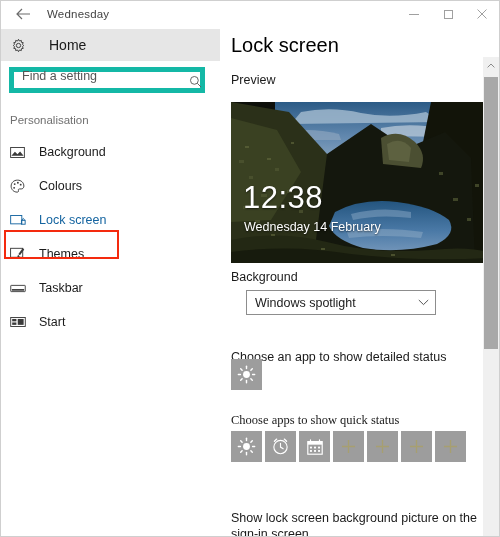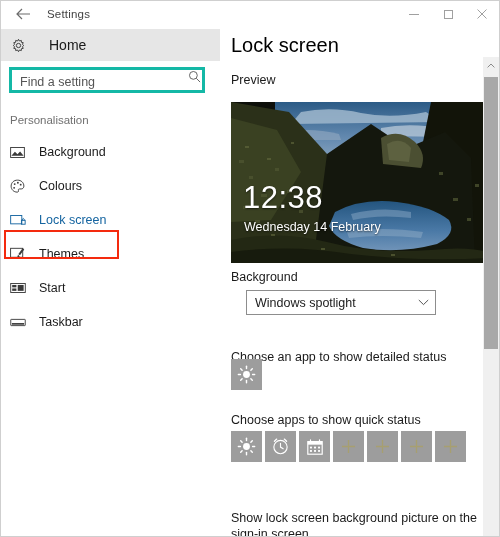--- a/index.html
+++ b/index.html
@@ -108,24 +108,24 @@
     margin-left: 14px;
   }
 
   .searchbox {
     position: absolute;
     left: 8px;
     top: 40px;
     width: 196px;
     height: 26px;
     box-sizing: border-box;
-    border: 3px solid #14b8a6;
+    border: 5px solid #14b8a6;
     background: #ffffff;
     display: flex;
-    align-items: flex-start;
+    align-items: flex-end;
   }
   .searchbox input {
     border: none;
     outline: none;
     background: transparent;
     flex: 1;
     height: 24px;
     padding: 0 6px 0 8px;
     font-family: "Liberation Sans", sans-serif;
     font-size: 12.5px;
@@ -208,21 +208,21 @@
     margin: 0;
   }
   .section-label {
     position: absolute;
     font-size: 12.5px;
     color: #1a1a1a;
   }
   .lbl-preview { left: 11px; top: 46px; }
   .lbl-background { left: 11px; top: 243px; }
   .lbl-detailed { left: 11px; top: 323px; }
-  .lbl-quick { left: 11px; top: 386px; }
+  .lbl-quick { left: 11px; top: 386px; font-family: Liberation Serif, serif; }
   .lbl-signin {
     left: 11px;
     top: 483px;
     width: 250px;
     line-height: 16px;
   }
 
   
   .preview {
     position: absolute;
@@ -339,21 +339,21 @@
 <body>
 
 <div id="app">
 
   <div class="titlebar">
     <div class="tb-back">
       <svg width="15" height="12" viewBox="0 0 15 12">
         <path d="M6 1 L1 6 L6 11 M1 6 L14 6" fill="none" stroke="#6b6b6b" stroke-width="1.2"></path>
       </svg>
     </div>
-    <div class="tb-title">Settings</div>
+    <div class="tb-title">Wednesday</div>
     <div class="tb-spacer"></div>
     <div class="tb-btn">
       <span class="glyph-min"></span>
     </div>
     <div class="tb-btn">
       <span class="glyph-max"></span>
     </div>
     <div class="tb-btn close">
       <svg width="10" height="10" viewBox="0 0 10 10">
         <path d="M0.5 0.5 L9.5 9.5 M9.5 0.5 L0.5 9.5" stroke="#a0a0a0" stroke-width="1" fill="none"></path>
@@ -429,38 +429,38 @@
             <rect x="0.6" y="1.4" width="13" height="9.6" fill="none" stroke="#3a3a3a" stroke-width="1"></rect>
             <path d="M13.6 1 L9 7.4 L10.6 8.8 L15.2 2.6 Z" fill="#3a3a3a"></path>
             <path d="M8.6 8 L7.4 12 L10.4 10.4 Z" fill="#3a3a3a"></path>
           </svg>
         </span>
         <span class="nav-label">Themes</span>
       </div>
 
       <div class="navitem">
         <span class="nav-icon">
+          <svg width="16" height="11" viewBox="0 0 17 12">
+            <rect x="0.6" y="2.6" width="15.8" height="6.8" rx="0.5" fill="none" stroke="#3a3a3a" stroke-width="1"></rect>
+            <rect x="1.8" y="6.6" width="13.4" height="1.8" fill="#3a3a3a"></rect>
+          </svg>
+        </span>
+        <span class="nav-label">Taskbar</span>
+      </div>
+
+      <div class="navitem">
+        <span class="nav-icon">
           <svg width="16" height="12" viewBox="0 0 17 13">
             <rect x="0.6" y="1.6" width="15.8" height="9.8" fill="none" stroke="#3a3a3a" stroke-width="1"></rect>
             <rect x="2.2" y="3.2" width="4.6" height="2.6" fill="#3a3a3a"></rect>
             <rect x="2.2" y="7" width="4.6" height="2.6" fill="#3a3a3a"></rect>
             <rect x="8.2" y="3.2" width="6.4" height="6.4" fill="#3a3a3a"></rect>
           </svg>
         </span>
         <span class="nav-label">Start</span>
-      </div>
-
-      <div class="navitem">
-        <span class="nav-icon">
-          <svg width="16" height="11" viewBox="0 0 17 12">
-            <rect x="0.6" y="2.6" width="15.8" height="6.8" rx="0.5" fill="none" stroke="#3a3a3a" stroke-width="1"></rect>
-            <rect x="1.8" y="6.6" width="13.4" height="1.8" fill="#3a3a3a"></rect>
-          </svg>
-        </span>
-        <span class="nav-label">Taskbar</span>
       </div>
 
     </div>
 
     <div class="redbox"></div>
   </div>
 
   <div class="rightpane">
 
     <h1 class="page-title">Lock screen</h1>

